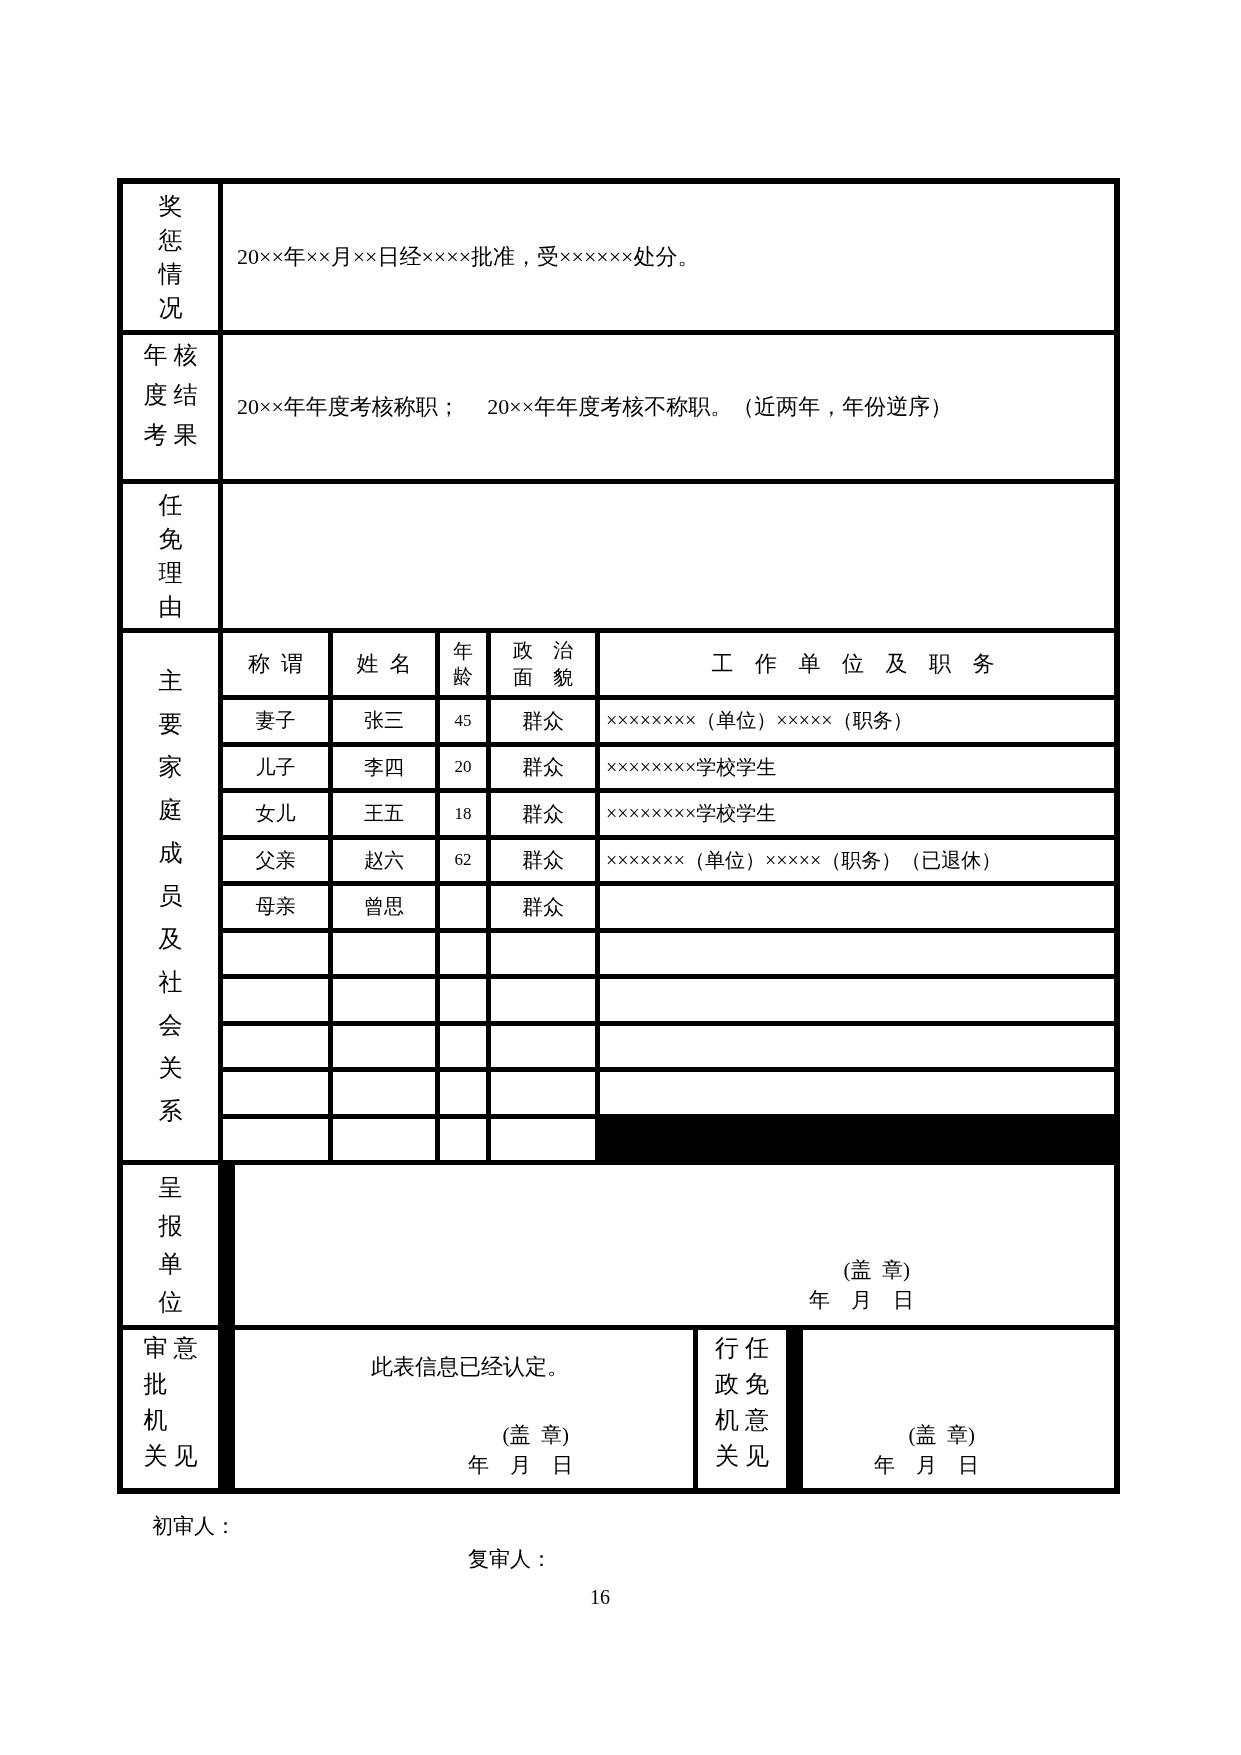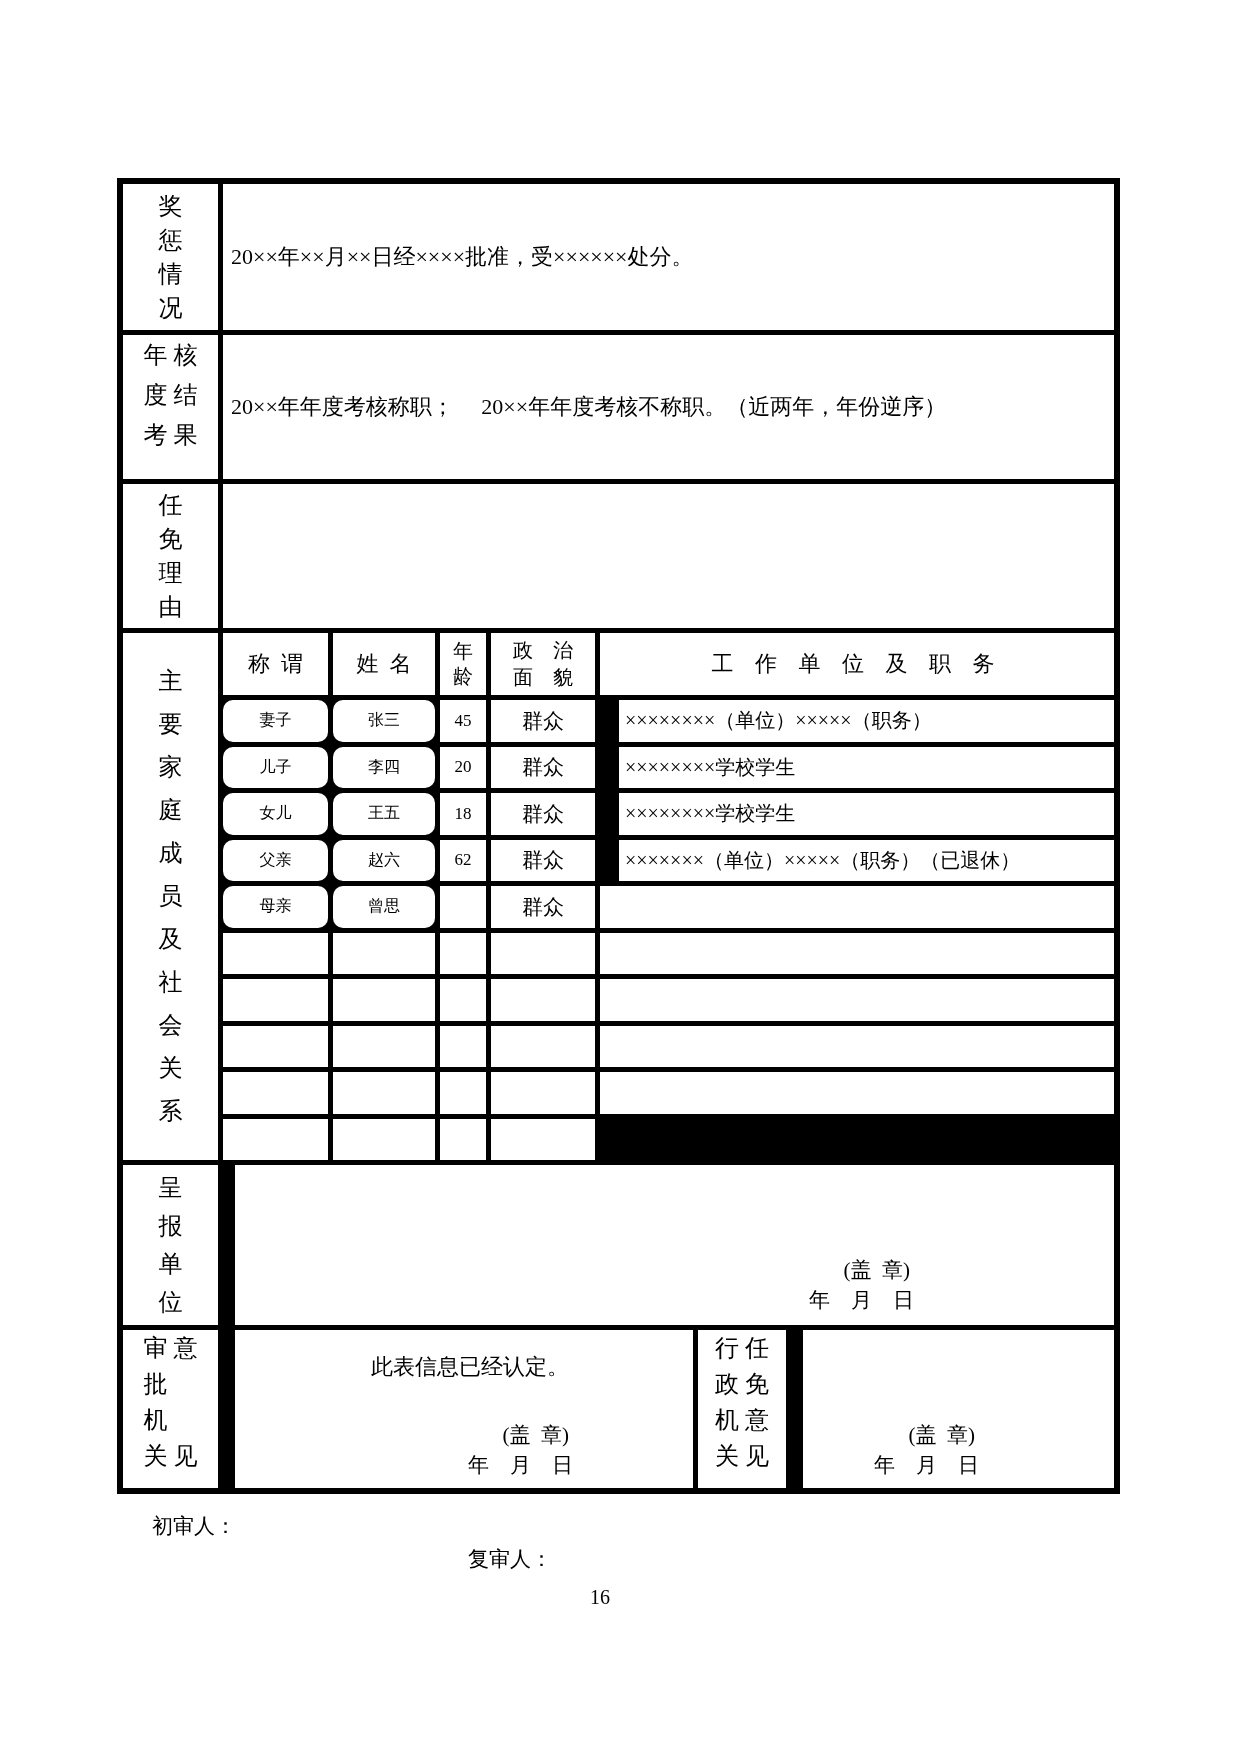--- a/index.html
+++ b/index.html
@@ -18,30 +18,30 @@
   .secF{grid-template-columns:95px 470px 88px 1fr;height:158px;}
   .cell{background:#fff;display:flex;align-items:center;justify-content:center;
         box-sizing:border-box;overflow:hidden;}
   .vlabel{font-size:24px;line-height:34px;white-space:pre-line;text-align:center;}
   .vl2{display:flex;gap:6px;align-items:stretch;}
   .vl2 span{font-size:24px;white-space:pre-line;text-align:center;}
   .lh40 span{line-height:40px;}
   .lh38{line-height:38px !important;}
   .famlh{line-height:43px !important;}
   .lh36 span{line-height:36px;}
-  .content-left{justify-content:flex-start;padding-left:8px;font-size:22px;white-space:pre;}
+  .content-left{justify-content:flex-start;padding-left:14px;font-size:22px;white-space:pre;}
   .span11{grid-row:1 / span 11;}
   .hdr{font-size:22px;white-space:pre;text-align:center;}
   .hdr-age{font-size:20px;line-height:25px;white-space:pre-line;text-align:center;}
   .hdr-pol{font-size:20px;line-height:27px;white-space:pre-line;text-align:center;}
   .hdr-work{font-size:22px;letter-spacing:8px;white-space:pre;text-align:center;}
-  .c-rel,.c-name{font-size:16px;border-radius:10px;}
+  .c-rel,.c-name{font-size:20px;}
   .c-age{font-size:17px;}
   .c-pol{font-size:21px;}
-  .c-work{justify-content:flex-start;padding-left:6px;font-size:20px;white-space:pre;margin-left:19px;}
+  .c-work{justify-content:flex-start;padding-left:6px;font-size:20px;white-space:pre;}
   .rel{position:relative;margin-left:12px;}
   .stamp{position:absolute;font-size:21px;line-height:30px;}
   .stamp .seal{text-align:right;padding-right:4px;white-space:pre;}
   .stamp .date{white-space:pre;}
   .stamp-report{right:200px;bottom:10px;}
   .stamp-approve{right:120px;bottom:8px;}
   .stamp-appoint{right:135px;bottom:8px;}
   .confirm-text{position:absolute;top:22px;left:12px;right:0;text-align:center;font-size:22px;}
   .footer-line{position:absolute;top:1512px;left:0;width:1241px;font-size:21px;}
   .rev1{position:absolute;left:152px;}

